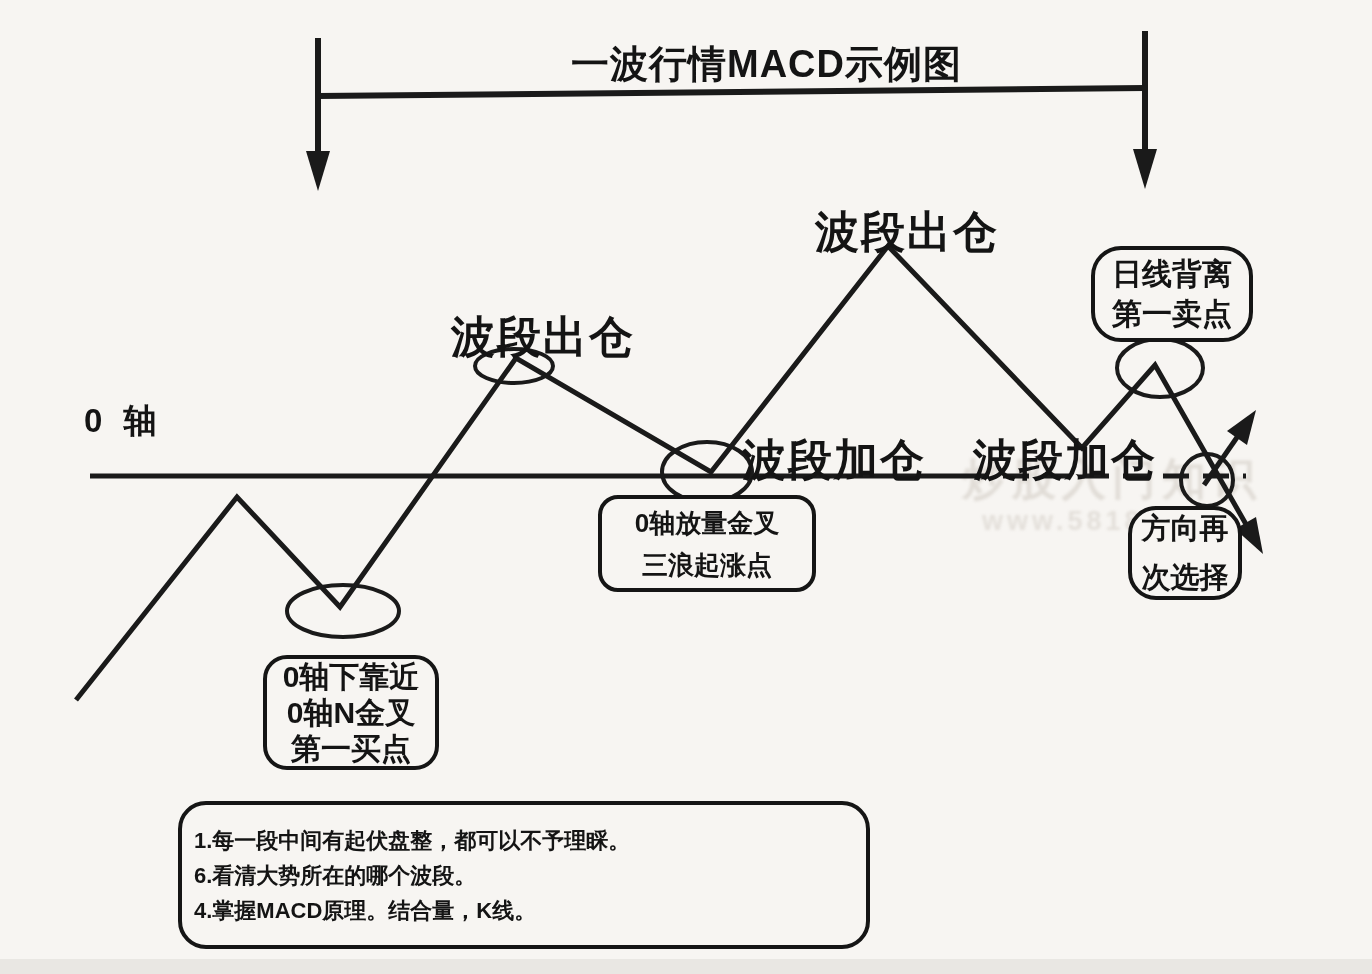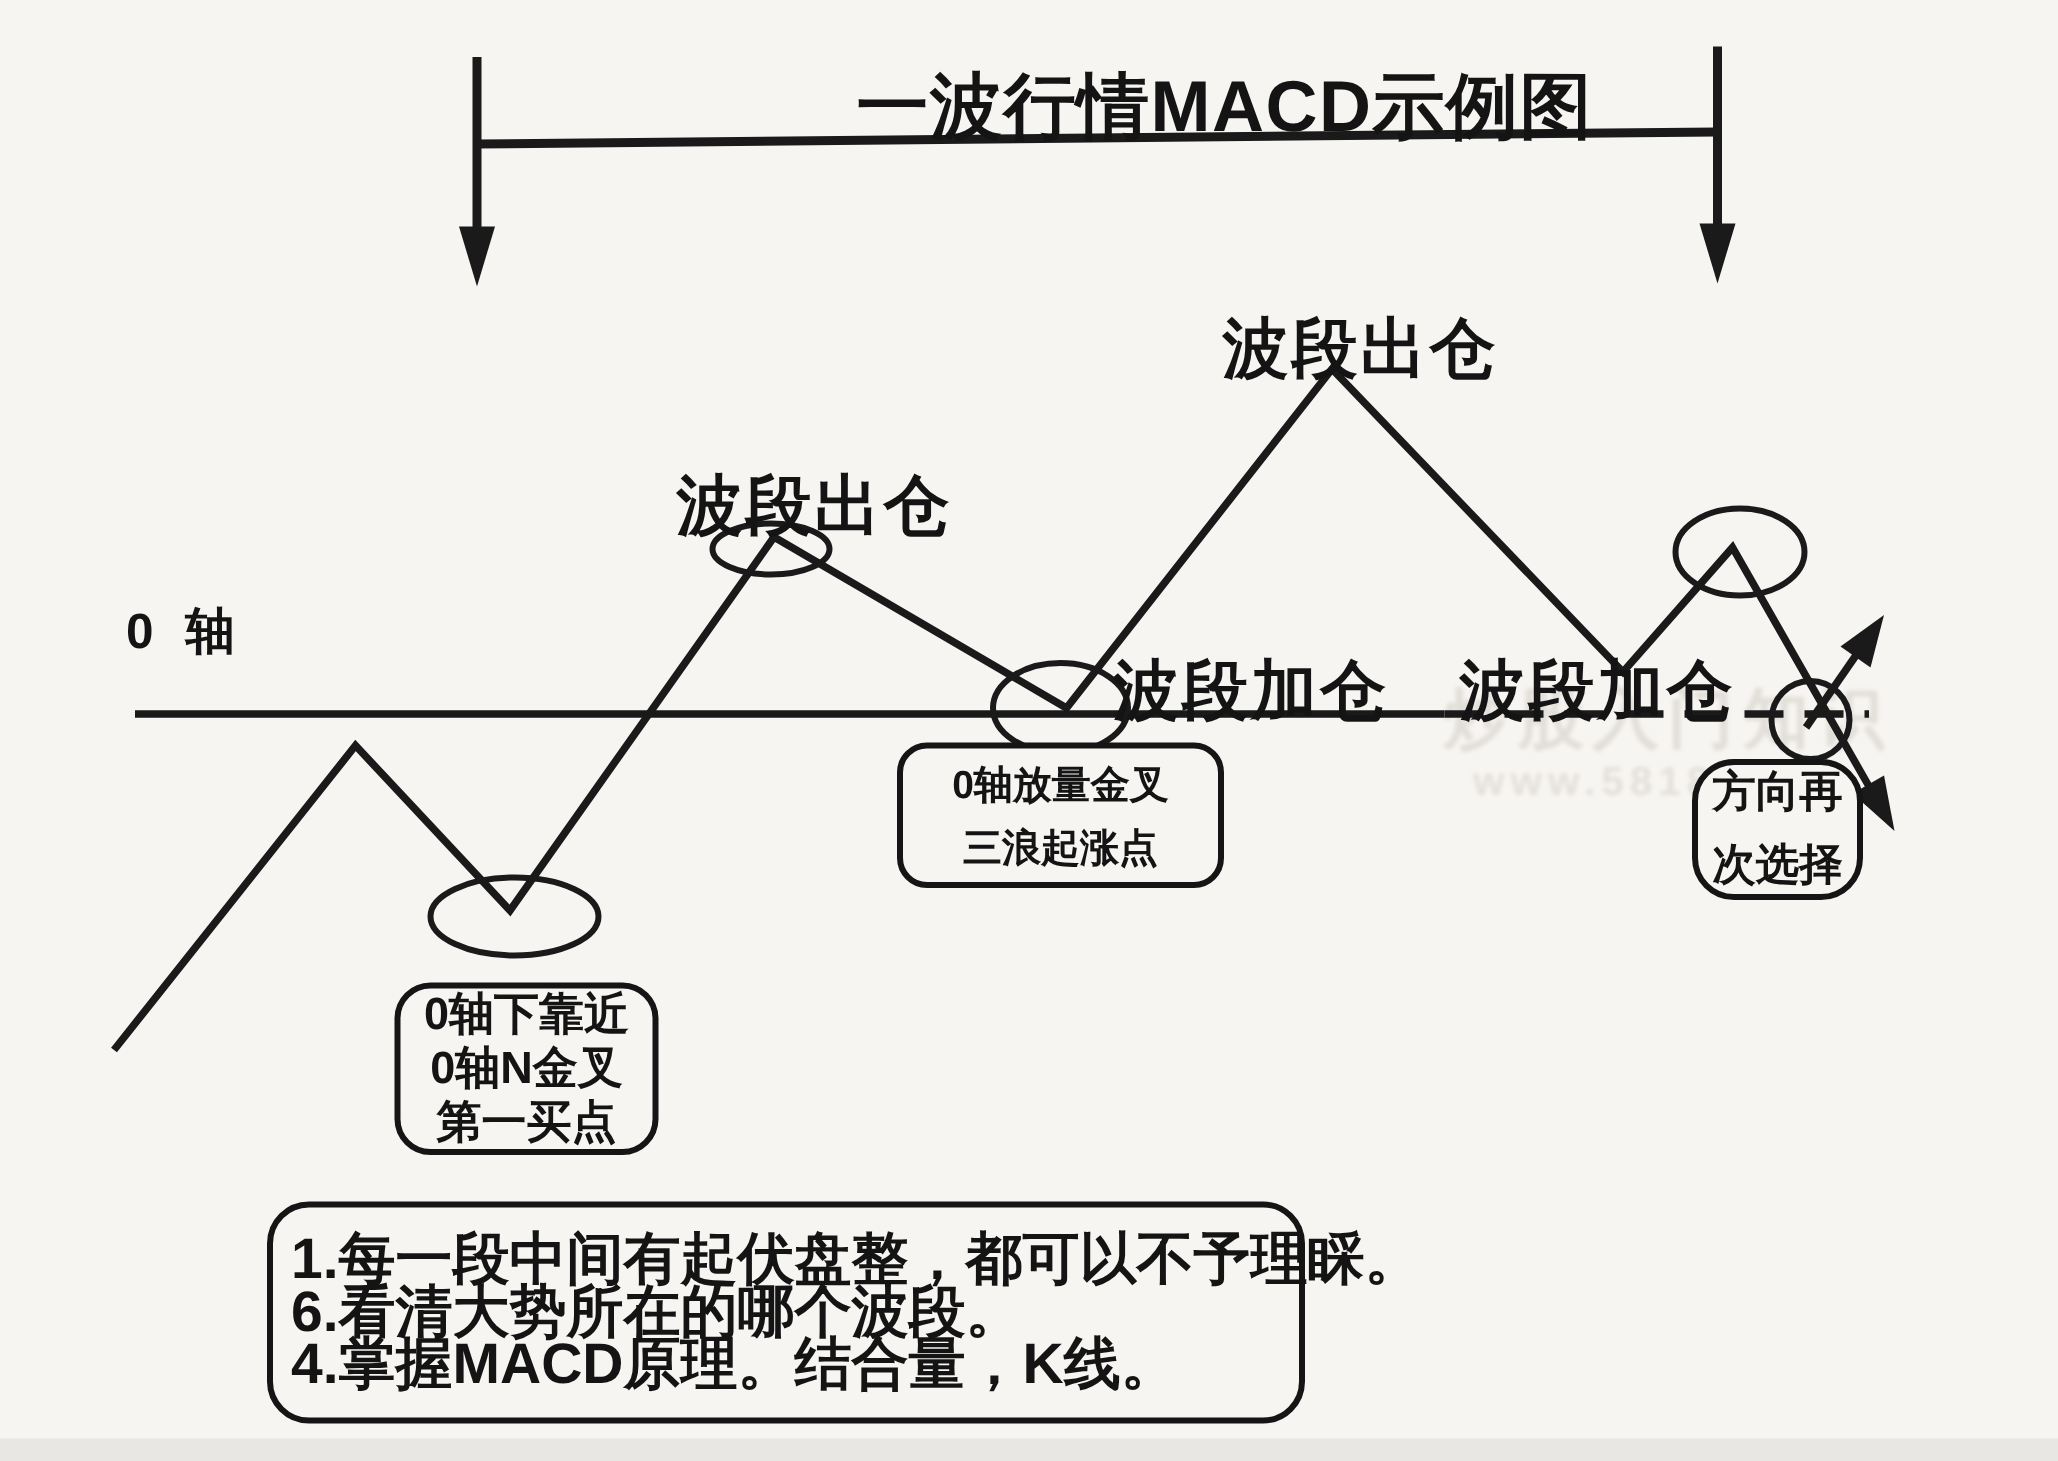--- a/index.html
+++ b/index.html
@@ -10,21 +10,21 @@
     background: #f7f5f2;
     overflow: hidden;
     font-family: "Liberation Sans", sans-serif;
     color: #141414;
   }
   .abs { position: absolute; white-space: nowrap; }
   svg.layer { position: absolute; left: 0; top: 0; }
 
   .title {
     left: 571px; top: 39px;
-    font-size: 48px; font-weight: bold; letter-spacing: 1px;
+    font-size: 38px; font-weight: bold; letter-spacing: 1px;
   }
   .zero-label {
     left: 84px; top: 399px;
     font-size: 33px; font-weight: bold; letter-spacing: 6px;
   }
   .wave-label {
     font-size: 44px; font-weight: bold; letter-spacing: 2px;
   }
   .lbl-exit1 { left: 451px; top: 308px; }
   .lbl-exit2 { left: 815px; top: 203px; }
@@ -55,21 +55,21 @@
   }
   .box-direction {
     left: 1128px; top: 506px; width: 106px; height: 86px;
     border-radius: 28px; font-size: 29px; line-height: 37px; gap: 12px;
   }
   .box-notes {
     left: 178px; top: 801px; width: 672px; height: 140px;
     border-radius: 28px;
     align-items: flex-start; justify-content: center;
     text-align: left; padding-left: 12px;
-    font-size: 38px; line-height: 35px;
+    font-size: 22px; line-height: 35px;
   }
 
   .wm { color: #a99f92; font-weight: bold; filter: blur(1.5px); }
   .wm1 { left: 962px; top: 450px; font-size: 44px; letter-spacing: 6px; opacity: 0.28; }
   .wm2 { left: 982px; top: 506px; font-size: 27px; letter-spacing: 4px; opacity: 0.25; }
 
   .bottom-strip {
     position: absolute; left: 0; bottom: 0;
     width: 100%; height: 15px; background: #e9e7e3;
   }
@@ -122,20 +122,24 @@
     <div class="ln">0轴下靠近</div>
     <div class="ln">0轴N金叉</div>
     <div class="ln">第一买点</div>
   </div>
 
   <div class="callout box-golden-cross">
     <div class="ln">0轴放量金叉</div>
     <div class="ln">三浪起涨点</div>
   </div>
 
+  <div class="callout box-first-sell">
+    <div class="ln">日线背离</div>
+    <div class="ln">第一卖点</div>
+  </div>
 
   <div class="callout box-direction">
     <div class="ln">方向再</div>
     <div class="ln">次选择</div>
   </div>
 
   <div class="callout box-notes">
     <div class="ln">1.每一段中间有起伏盘整，都可以不予理睬。</div>
     <div class="ln">6.看清大势所在的哪个波段。</div>
     <div class="ln">4.掌握MACD原理。结合量，K线。</div>

